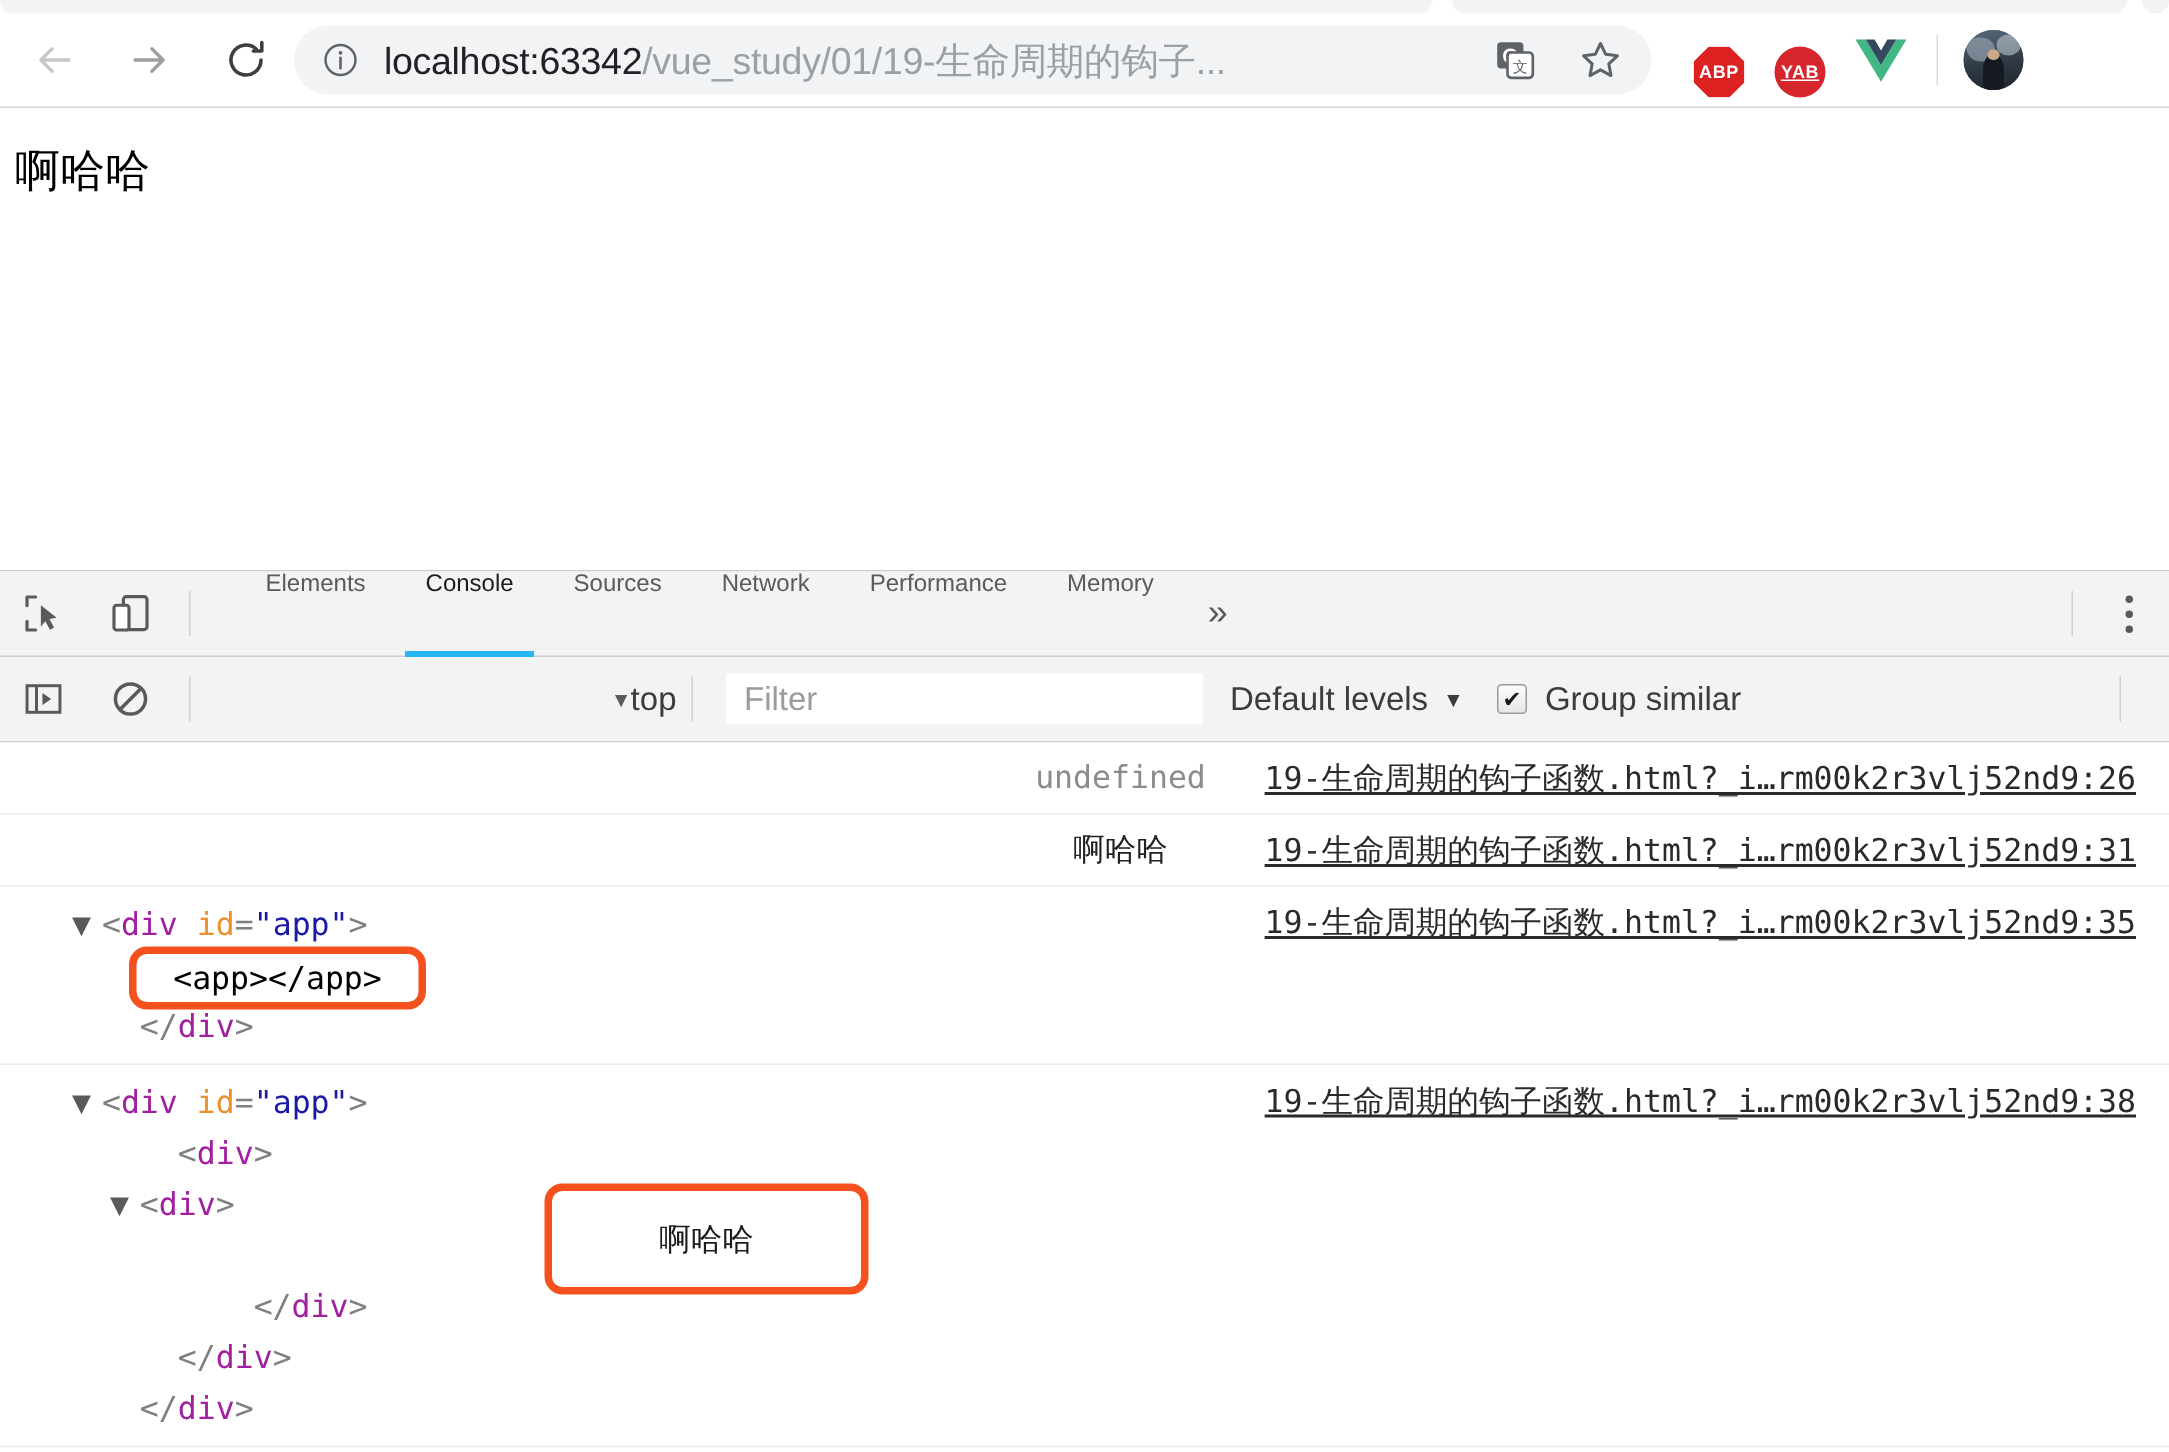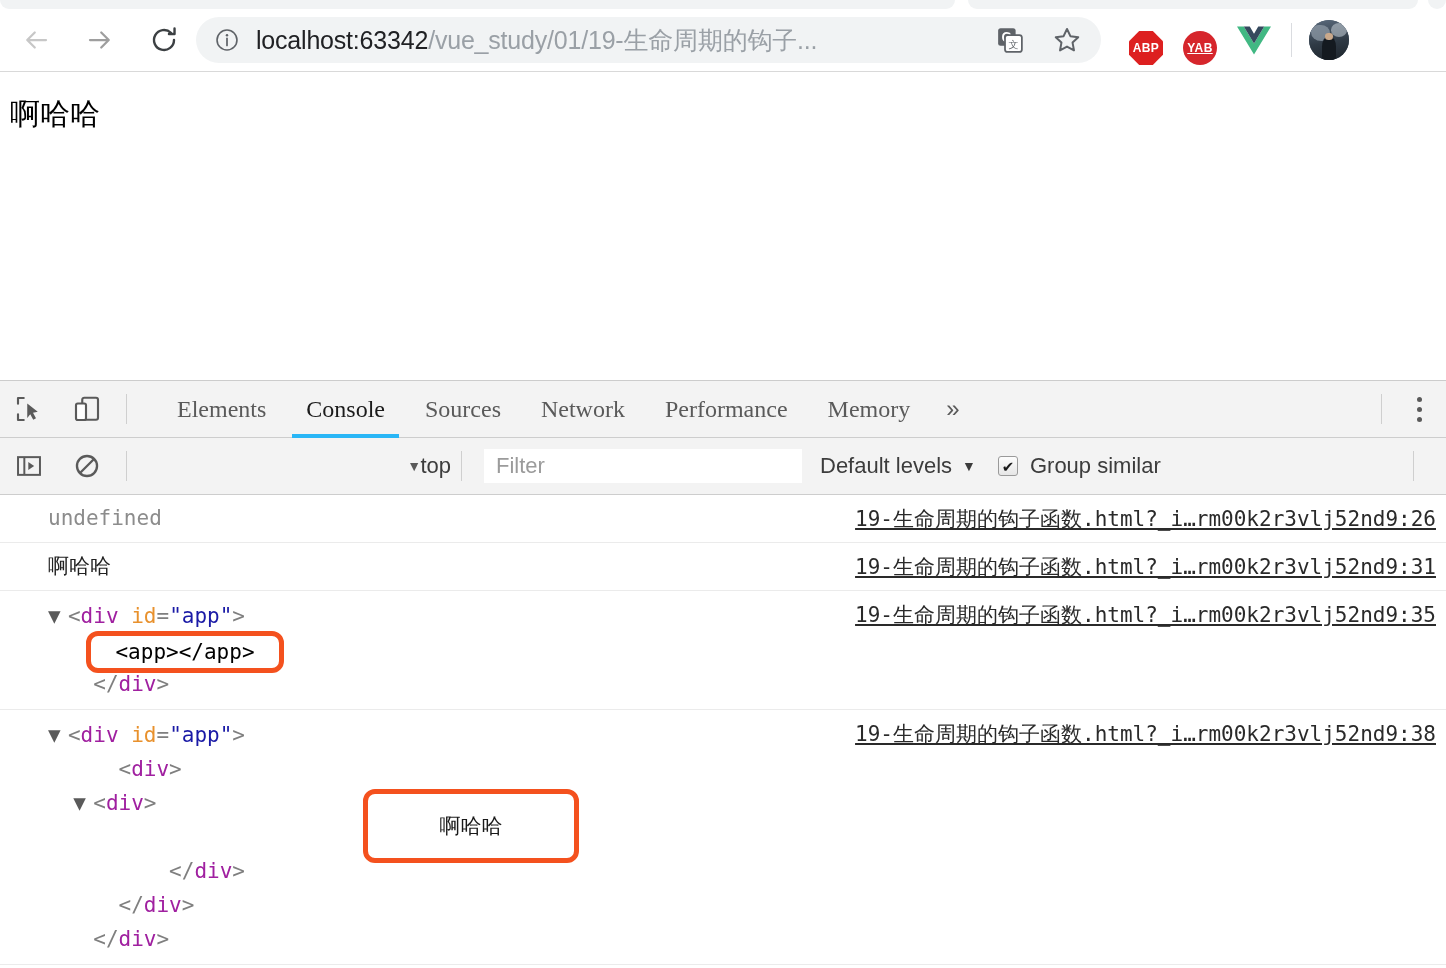--- a/index.html
+++ b/index.html
@@ -109,24 +109,23 @@
     position: relative; height: 57px; background: #f3f3f3;
     border-bottom: 1px solid #cdcdcd;
     display: flex; align-items: center;
   }
   .dt-toolicon {
     width: 58px; height: 57px; display: flex; align-items: center; justify-content: center;
   }
   .dt-sep { width: 1px; height: 30px; background: #cfcfcf; margin: 0 10px; }
   .dt-tabs { display: flex; align-items: stretch; height: 57px; margin-left: 20px; }
   .dt-tab {
-    display: flex; align-items: center; padding: 0 20px;
-    font-size: 24px; color: #5a5a5a; position: relative;
+    display: flex; padding: 0 20px;
+    font-size: 16px; color: #5a5a5a; position: relative;
     white-space: nowrap;
-    font-family: Liberation Serif, serif;
   }
   .dt-tab.active { color: #1b1b1b; }
   .dt-tab.active::after {
     content: ""; position: absolute; left: 6px; right: 6px; bottom: 0; height: 4px; background: #29b6f6;
   }
   .dt-more { font-size: 24px; color: #5a5a5a; padding: 0 16px; display: flex; align-items: center; }
   .dt-right { margin-left: auto; display: flex; align-items: center; height: 57px; }
   .dt-dots { width: 54px; height: 57px; display: flex; flex-direction: column; align-items: center; justify-content: center; gap: 5px; }
   .dt-dots i { width: 5px; height: 5px; background: #5a5a5a; border-radius: 50%; display: block; }
 
@@ -168,25 +167,26 @@
     position: relative;
     border-bottom: 1px solid #ebebeb;
     padding: 8px 0 8px 48px;
     min-height: 48px;
   }
   .msg-text {
     font-family: "DejaVu Sans Mono", "Liberation Mono", monospace;
     font-size: 21px; line-height: 1.45;
     color: #222222;
     white-space: pre;
+    text-align: center;
   }
   .msg-text.undef { color: #8c8c8c; }
   .msg-text.cjk { font-family: "DejaVu Sans", sans-serif; font-size: 21px; }
   .src-link {
-    position: absolute; right: 10px; top: 10px;
+    position: absolute; right: 22px; top: 10px;
     font-family: "DejaVu Sans Mono", "Liberation Mono", monospace;
     font-size: 21px; color: #2a2a2a;
     text-decoration: underline;
     white-space: nowrap;
   }
   .dom-line {
     font-family: "DejaVu Sans Mono", "Liberation Mono", monospace;
     font-size: 21px; line-height: 1.62;
     white-space: pre;
     color: #7f7f7f;

